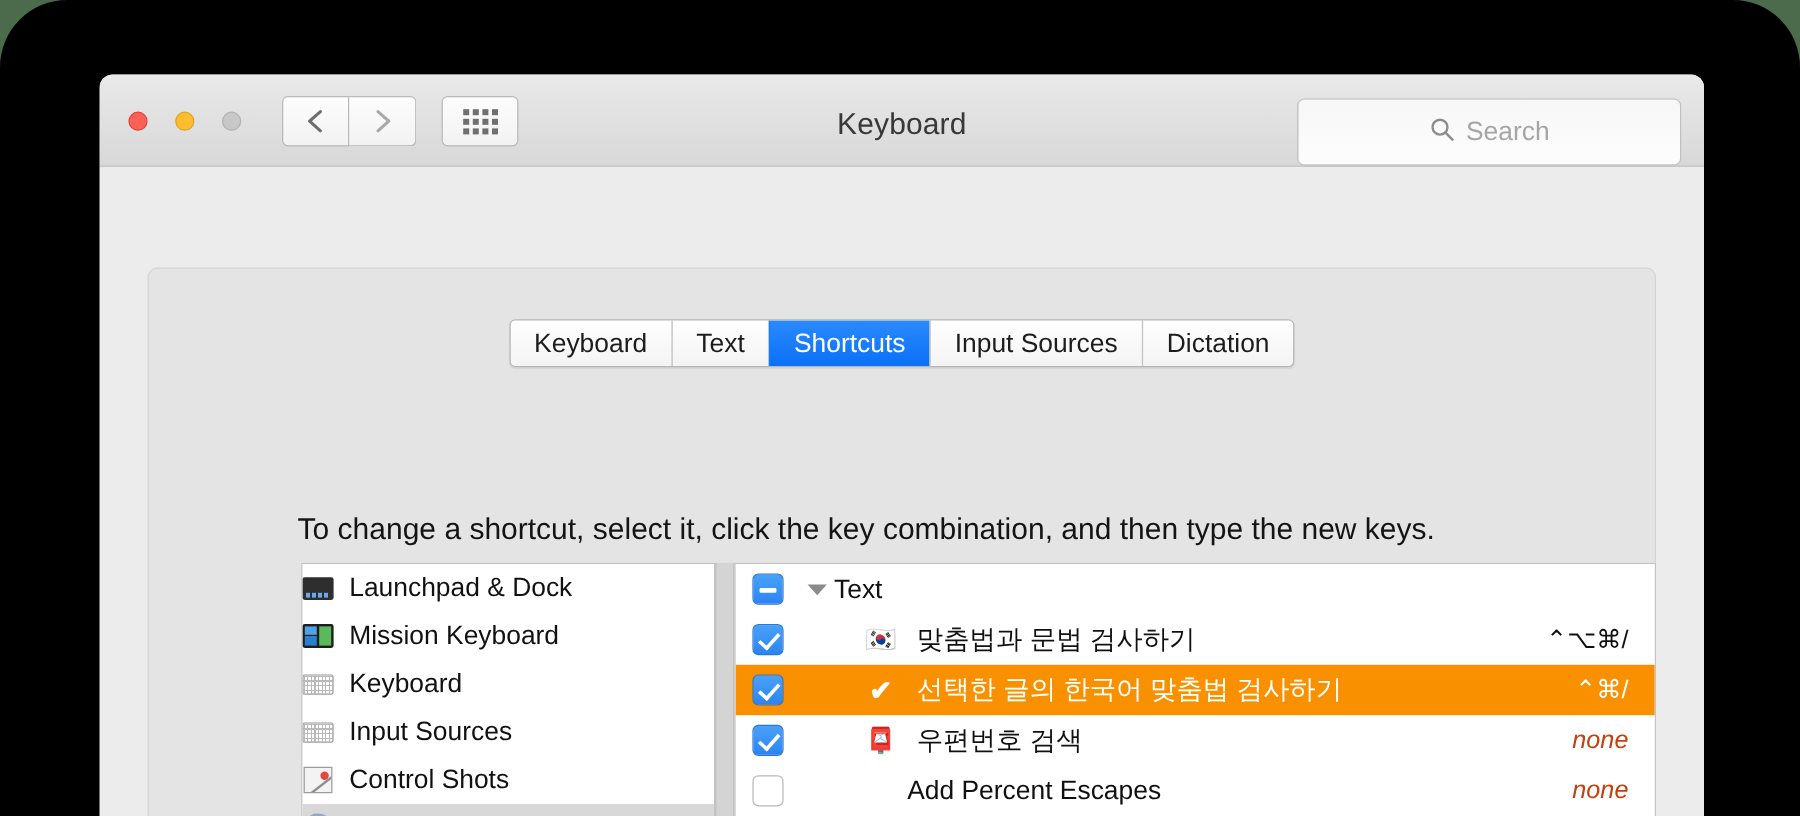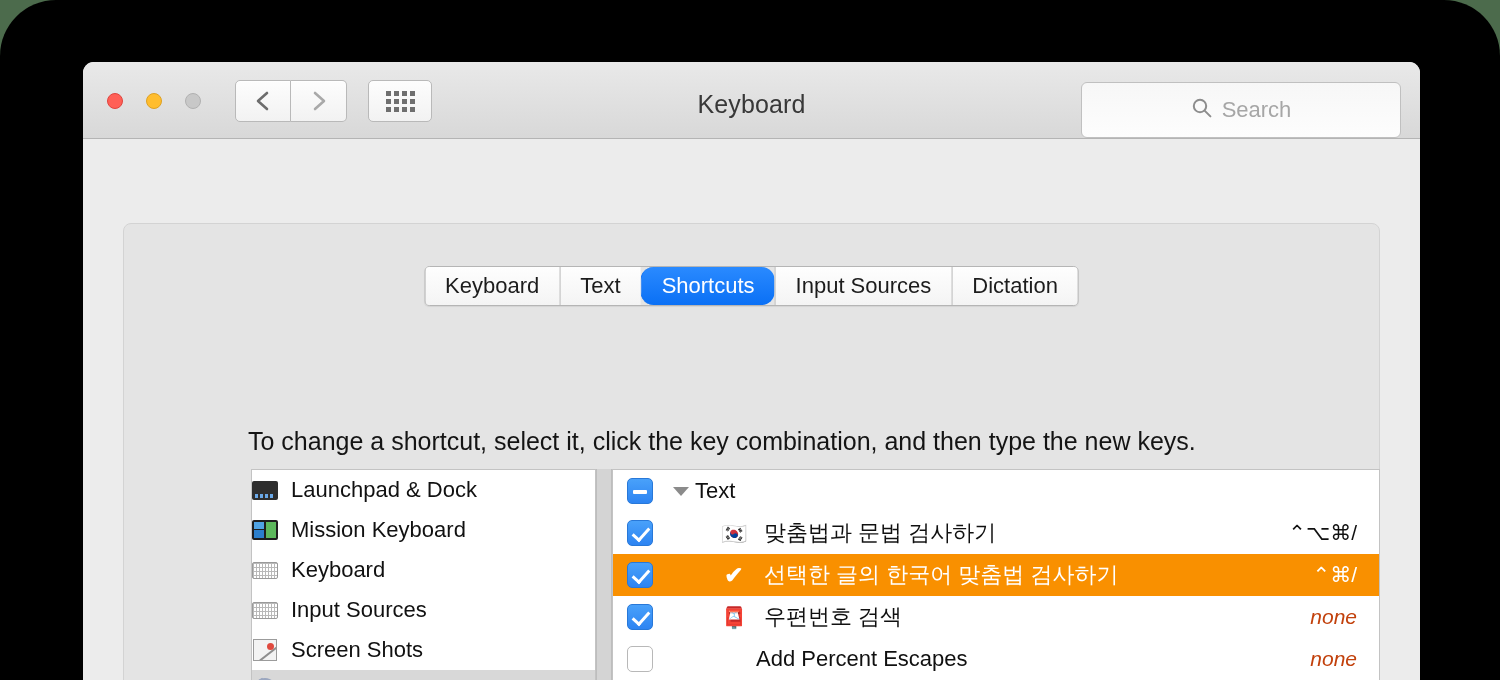--- a/index.html
+++ b/index.html
@@ -117,21 +117,20 @@
     font-size: 22px; color: #1c1c1c;
     background: linear-gradient(to bottom, #fefefe, #f4f4f4);
     border-left: 1px solid #c3c3c3;
     white-space: nowrap;
   }
   .tab:first-child { border-left: none; }
   .tab.active {
     background: linear-gradient(to bottom, #2a8aff, #0a70f5);
     color: #ffffff;
     border-left-color: #0a70f5;
-    border-radius: 13px;
   }
 
   
   #instruction {
     position: absolute; left: 165px; top: 288px;
     font-size: 25px; color: #141414;
     z-index: 3;
     white-space: nowrap;
     text-align: right;
   }
@@ -361,21 +360,21 @@
         <div class="side-item">
           <span class="side-icon">
               <span class="ic-kb"></span>
             </span>
           <span>Input Sources</span>
         </div>
         <div class="side-item">
           <span class="side-icon">
               <span class="ic-ss"></span>
             </span>
-          <span>Screen Shots</span>
+          <span>Control Shots</span>
         </div>
         <div class="side-item selected">
           <span class="side-icon">
               <span class="ic-gear"></span>
             </span>
           <span>Services</span>
         </div>
 
       </div>
 

